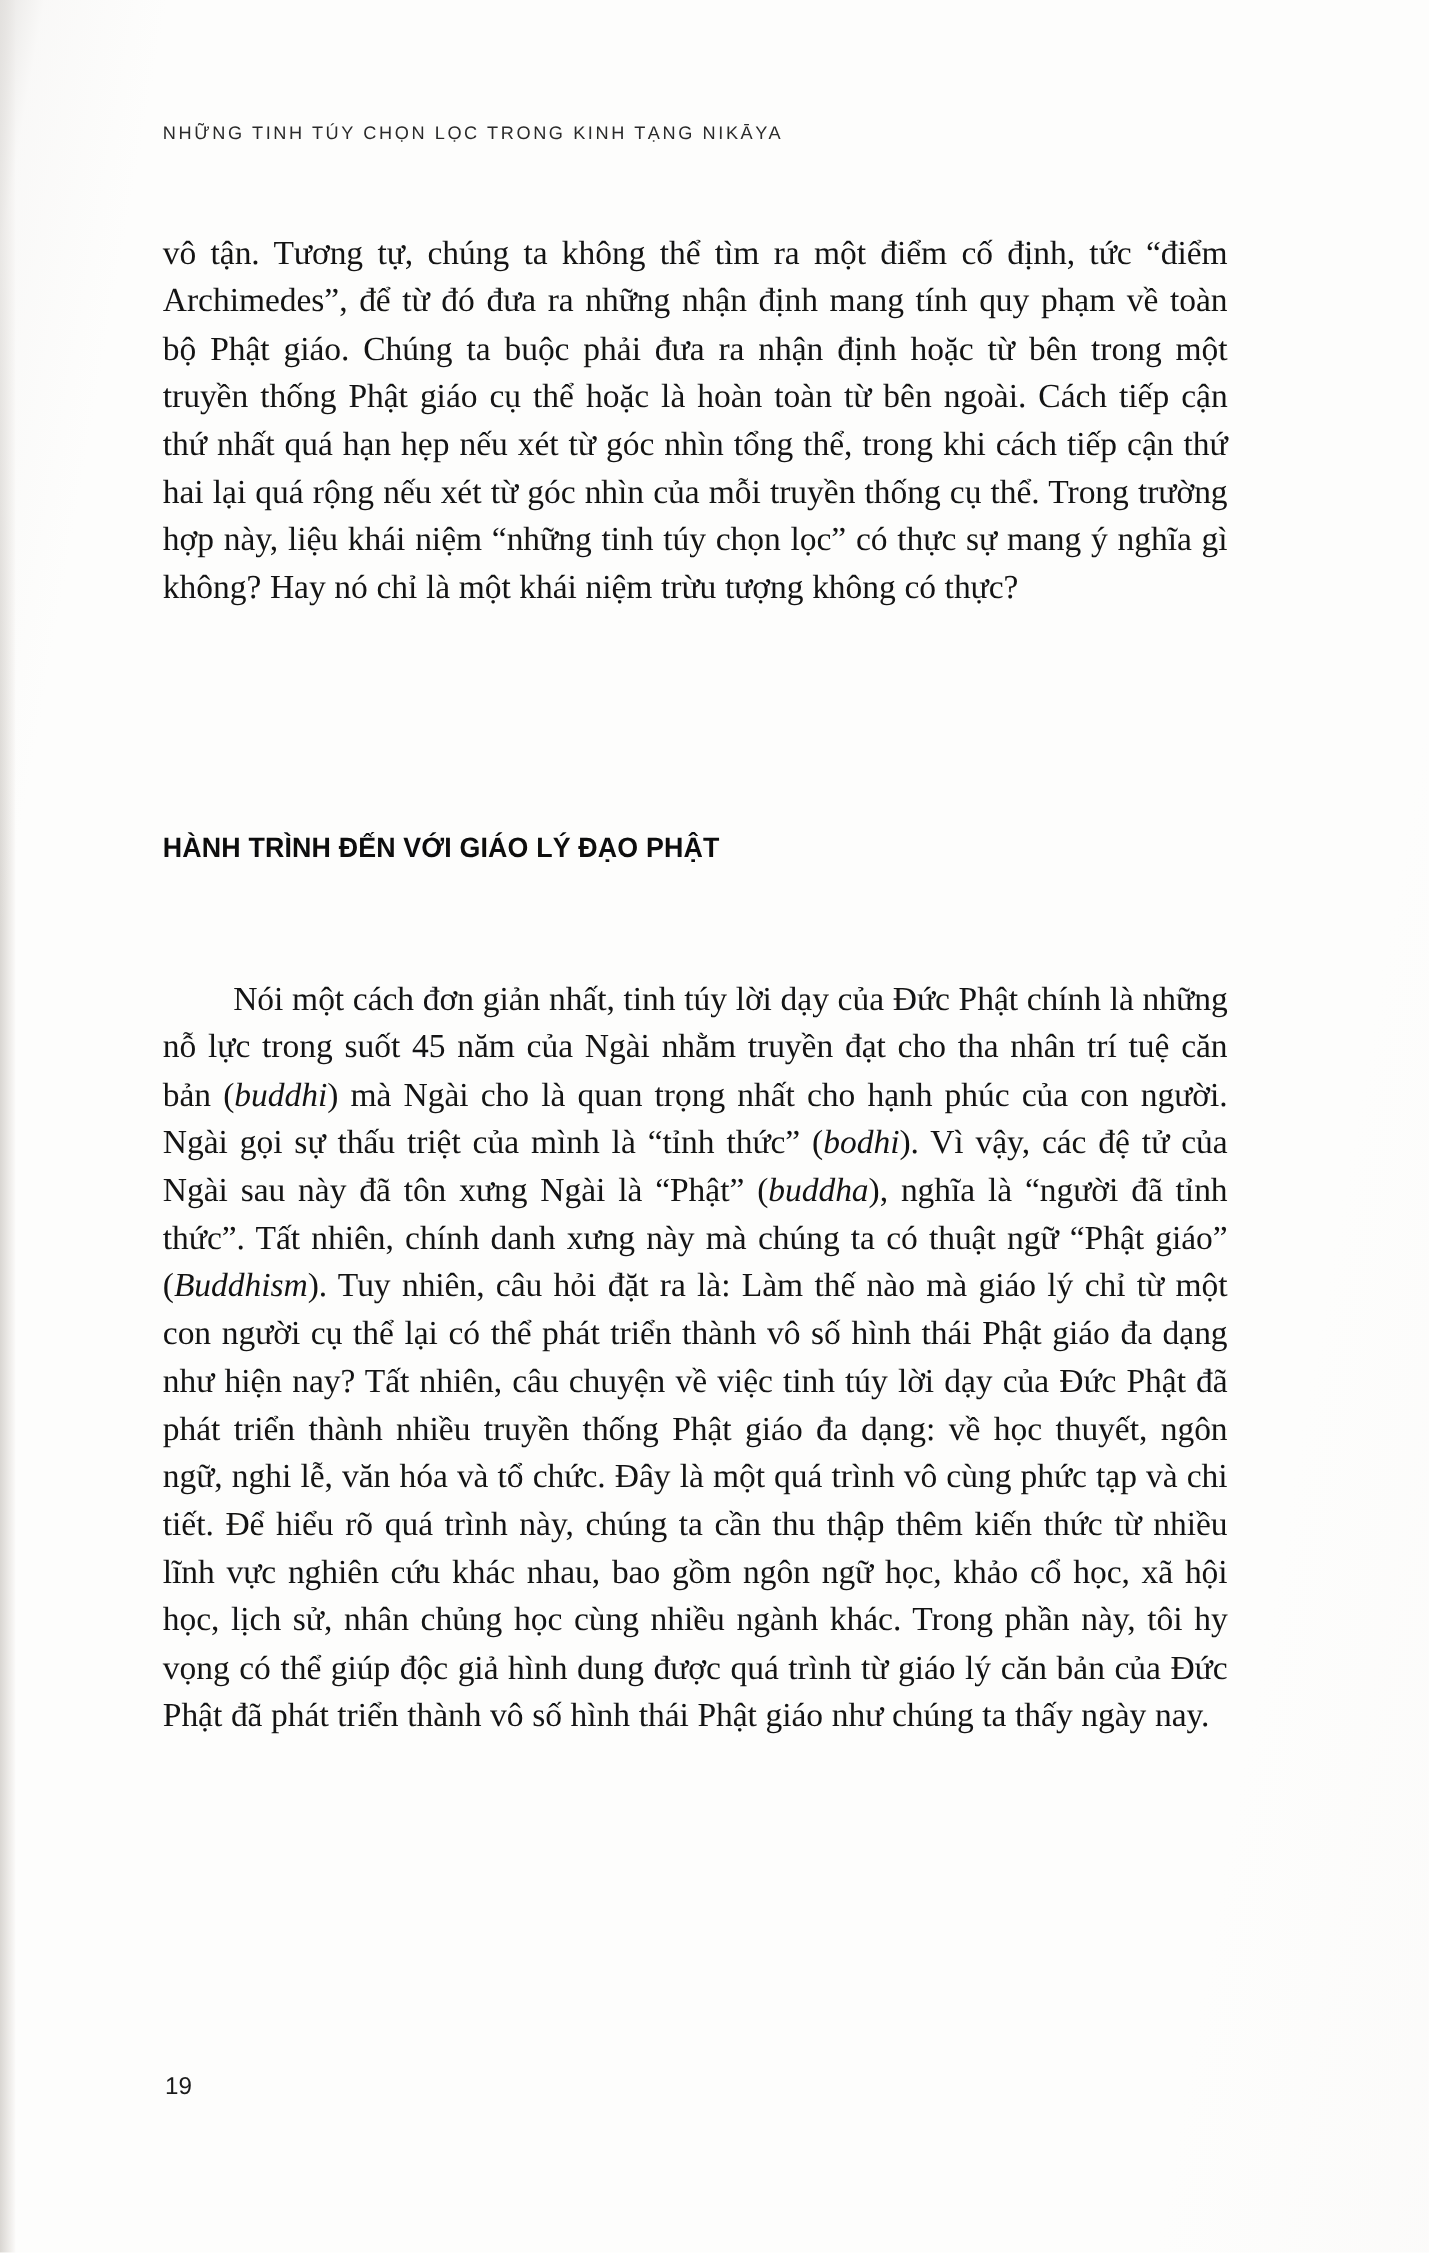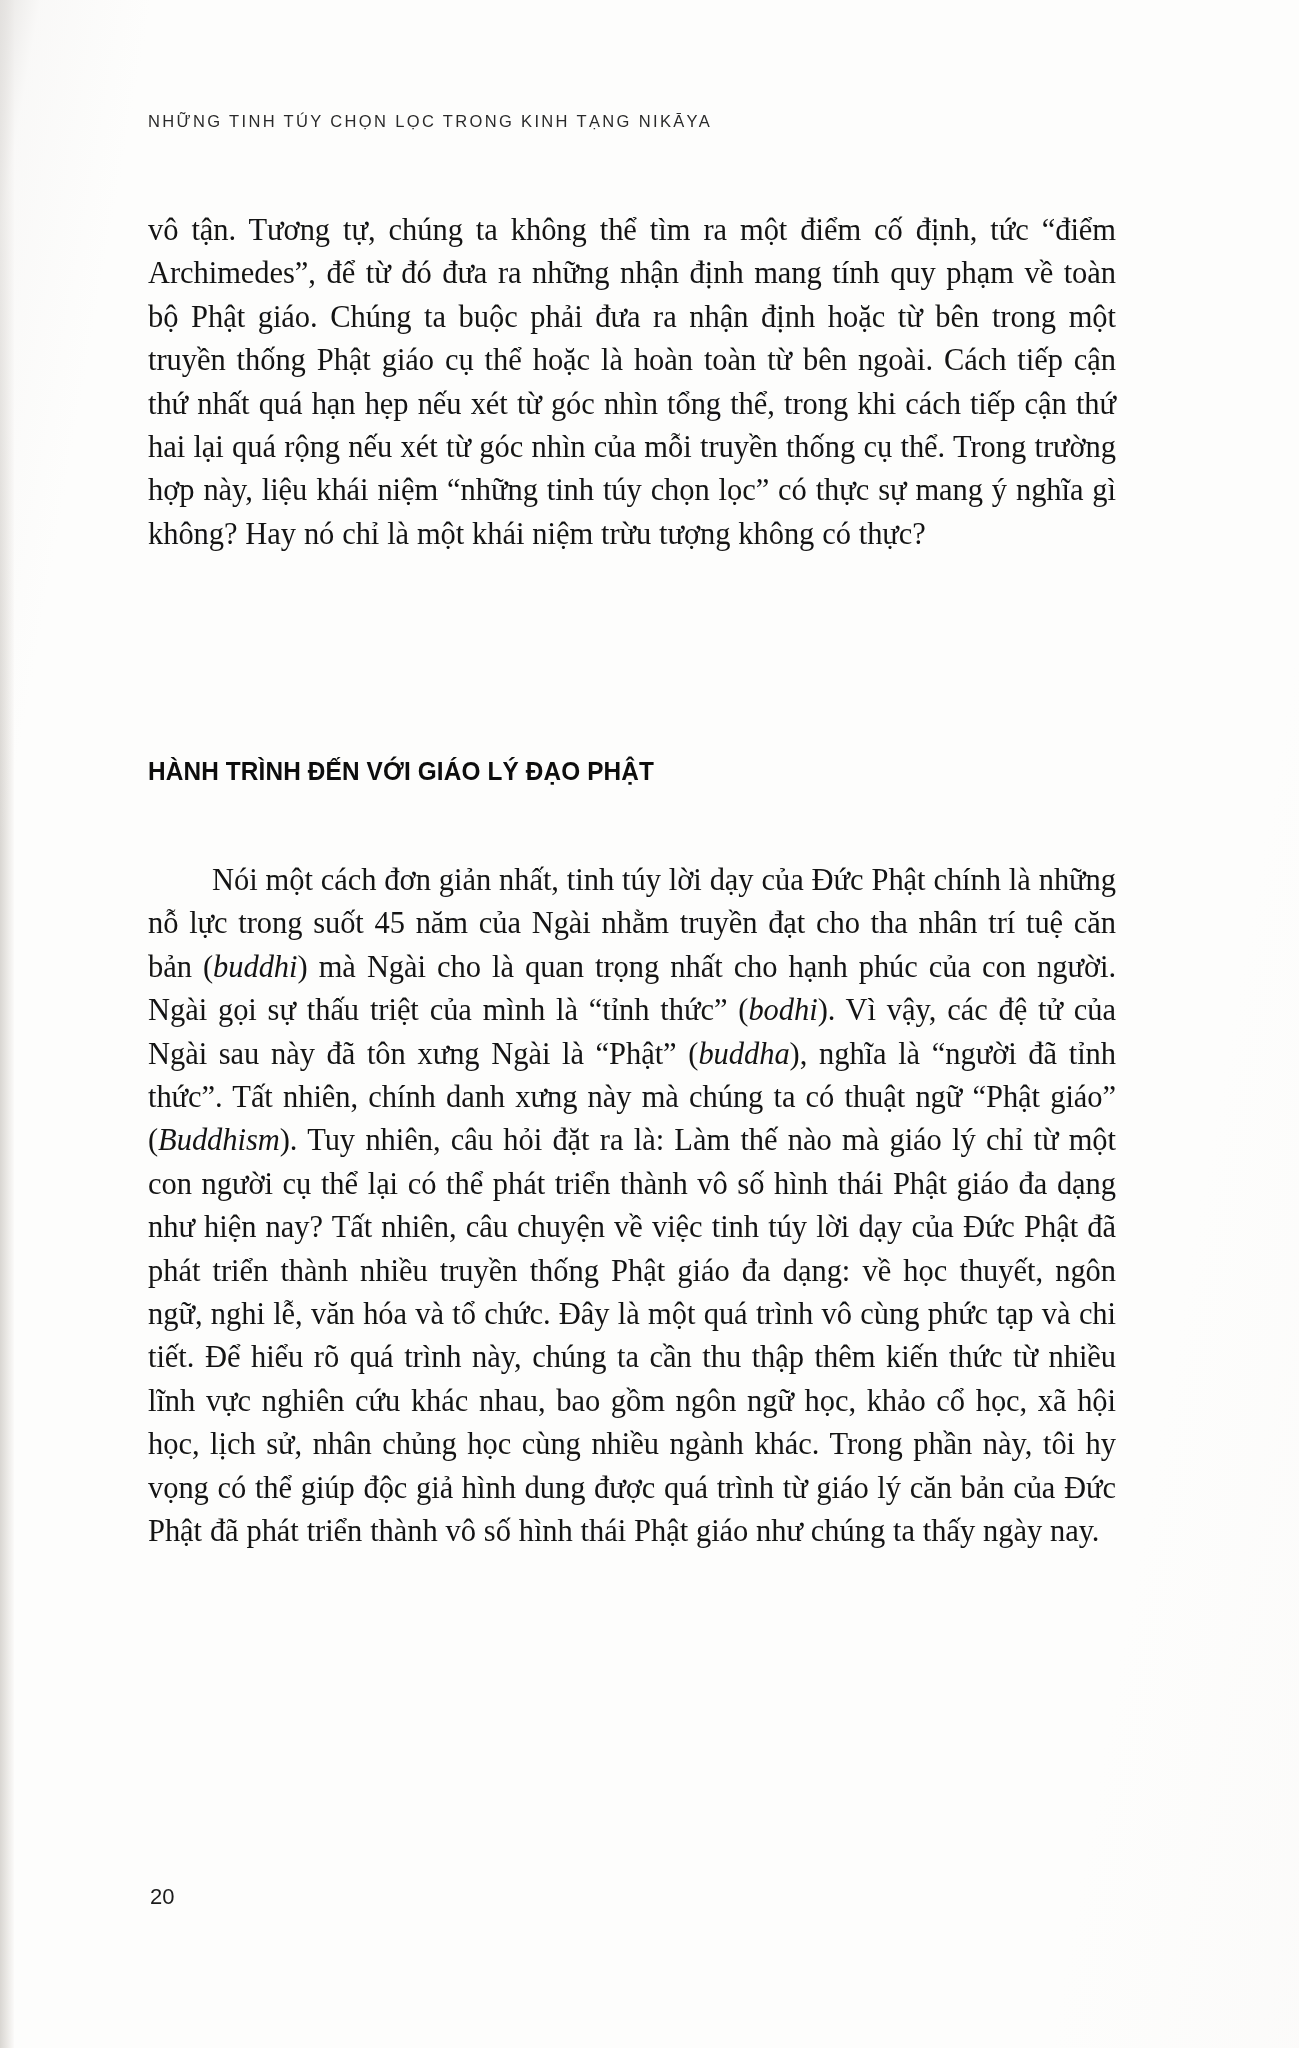--- a/index.html
+++ b/index.html
@@ -77,21 +77,21 @@
     font-weight: bold;
     font-size: 25.5px;
     letter-spacing: 0.15px;
     color: #0d0d0d;
     transform: scaleX(0.955);
     transform-origin: left center;
     white-space: nowrap;
     z-index: 4;
   }
   #para-body {
-    top: 818px;
+    top: 846px;
   }
   .para.indent-first {
     text-indent: 64px;
   }
   .ital {
     font-style: italic;
   }
   .page-number {
     position: absolute;
     left: 150px;
@@ -114,16 +114,16 @@
   <div class="body-block" id="para-intro">
     <p class="para">vô tận. Tương tự, chúng ta không thể tìm ra một điểm cố định, tức “điểm Archimedes”, để từ đó đưa ra những nhận định mang tính quy phạm về toàn bộ Phật giáo. Chúng ta buộc phải đưa ra nhận định hoặc từ bên trong một truyền thống Phật giáo cụ thể hoặc là hoàn toàn từ bên ngoài. Cách tiếp cận thứ nhất quá hạn hẹp nếu xét từ góc nhìn tổng thể, trong khi cách tiếp cận thứ hai lại quá rộng nếu xét từ góc nhìn của mỗi truyền thống cụ thể. Trong trường hợp này, liệu khái niệm “những tinh túy chọn lọc” có thực sự mang ý nghĩa gì không? Hay nó chỉ là một khái niệm trừu tượng không có thực?</p>
   </div>
 
   <div class="section-heading">HÀNH TRÌNH ĐẾN VỚI GIÁO LÝ ĐẠO PHẬT</div>
 
   <div class="body-block" id="para-body">
     <p class="para indent-first"><span>Nói một cách đơn giản nhất, tinh túy lời dạy của Đức Phật chính là những nỗ lực trong suốt 45 năm của Ngài nhằm truyền đạt cho tha nhân trí tuệ căn bản (</span><span class="ital">buddhi</span><span>) mà Ngài cho là quan trọng nhất cho hạnh phúc của con người. Ngài gọi sự thấu triệt của mình là “tỉnh thức” (</span><span class="ital">bodhi</span><span>). Vì vậy, các đệ tử của Ngài sau này đã tôn xưng Ngài là “Phật” (</span><span class="ital">buddha</span><span>), nghĩa là “người đã tỉnh thức”. Tất nhiên, chính danh xưng này mà chúng ta có thuật ngữ “Phật giáo” (</span><span class="ital">Buddhism</span><span>). Tuy nhiên, câu hỏi đặt ra là: Làm thế nào mà giáo lý chỉ từ một con người cụ thể lại có thể phát triển thành vô số hình thái Phật giáo đa dạng như hiện nay? Tất nhiên, câu chuyện về việc tinh túy lời dạy của Đức Phật đã phát triển thành nhiều truyền thống Phật giáo đa dạng: về học thuyết, ngôn ngữ, nghi lễ, văn hóa và tổ chức. Đây là một quá trình vô cùng phức tạp và chi tiết. Để hiểu rõ quá trình này, chúng ta cần thu thập thêm kiến thức từ nhiều lĩnh vực nghiên cứu khác nhau, bao gồm ngôn ngữ học, khảo cổ học, xã hội học, lịch sử, nhân chủng học cùng nhiều ngành khác. Trong phần này, tôi hy vọng có thể giúp độc giả hình dung được quá trình từ giáo lý căn bản của Đức Phật đã phát triển thành vô số hình thái Phật giáo như chúng ta thấy ngày nay.</span></p>
   </div>
 
-  <div class="page-number">20</div>
+  <div class="page-number">19</div>
 
   <div class="page-shade"></div>
 </div>
 
 </body></html>

